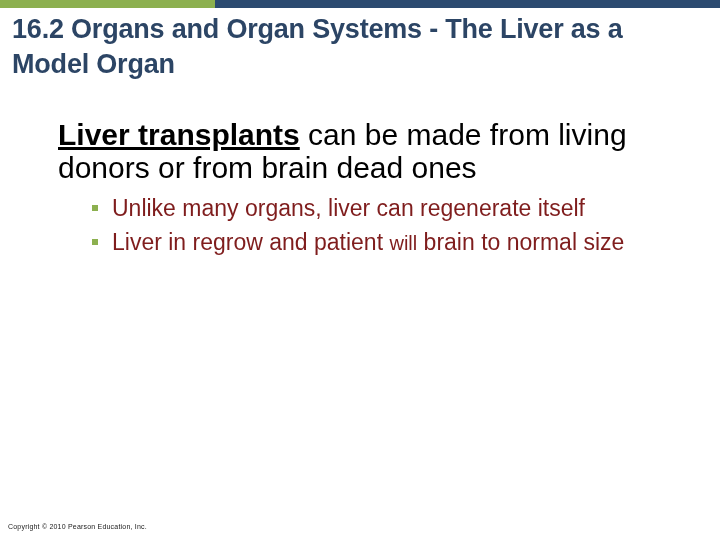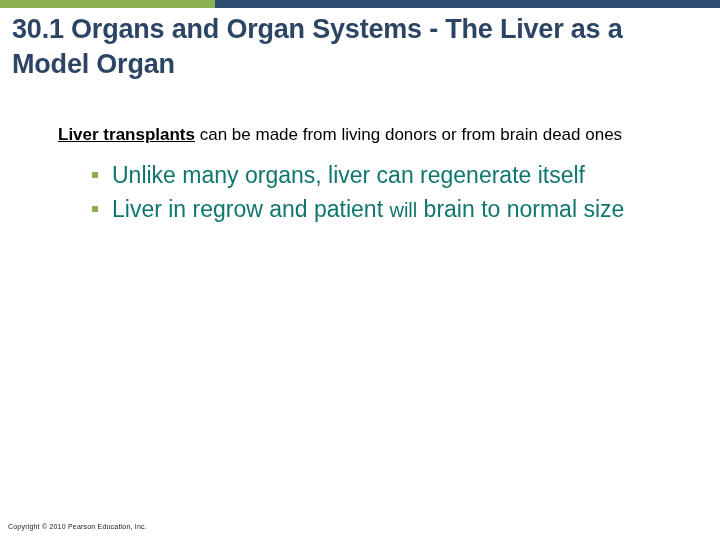--- a/index.html
+++ b/index.html
@@ -53,39 +53,39 @@
   
   .content {
     position: absolute;
     top: 118px;
     left: 0;
     width: 720px;
   }
 
   .level1 {
     color: #000000;
-    font-size: 17px;
+    font-size: 30px;
     line-height: 33px;
     margin: 0 0 9px 0;
     padding: 0 60px 0 58px;
     font-family: "Liberation Sans", sans-serif;
   }
   .level1 .emph {
     font-weight: bold;
     text-decoration: underline;
   }
 
   .level2-list {
     list-style: none;
     margin: 0;
     padding: 0;
   }
   .level2 {
     position: relative;
-    color: #0f766e;
+    color: #7f1d1d;
     font-size: 23px;
     line-height: 31px;
     padding: 0 78px 0 112px;
     margin: 0 0 3px 0;
     font-family: "Liberation Sans", sans-serif;
   }
   .level2 .bullet-square {
     position: absolute;
     left: 92px;
     top: 12px;
@@ -113,21 +113,21 @@
   }
 </style>
 </head>
 <body>
 
 <div class="top-bar">
   <div class="bar-green"></div>
   <div class="bar-blue"></div>
 </div>
 
-<div class="slide-title">30.1 Organs and Organ Systems - The Liver as a Model Organ</div>
+<div class="slide-title">16.2 Organs and Organ Systems - The Liver as a Model Organ</div>
 
 <div class="content">
 
   <p class="level1"><span class="emph">Liver transplants</span><span> can be made from living donors or from brain dead ones</span></p>
 
   <ul class="level2-list">
 
     <li class="level2">
       <span class="bullet-square"></span>
       <span>Unlike many organs, liver can regenerate itself</span>

